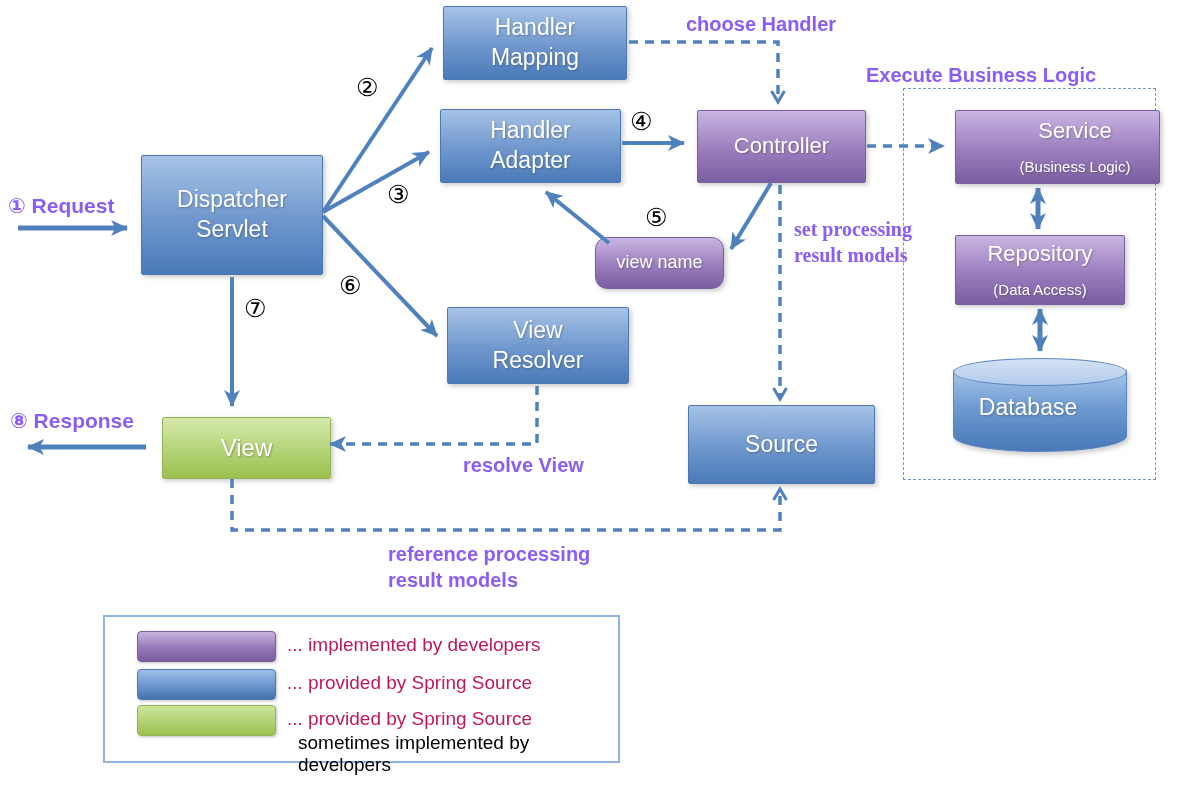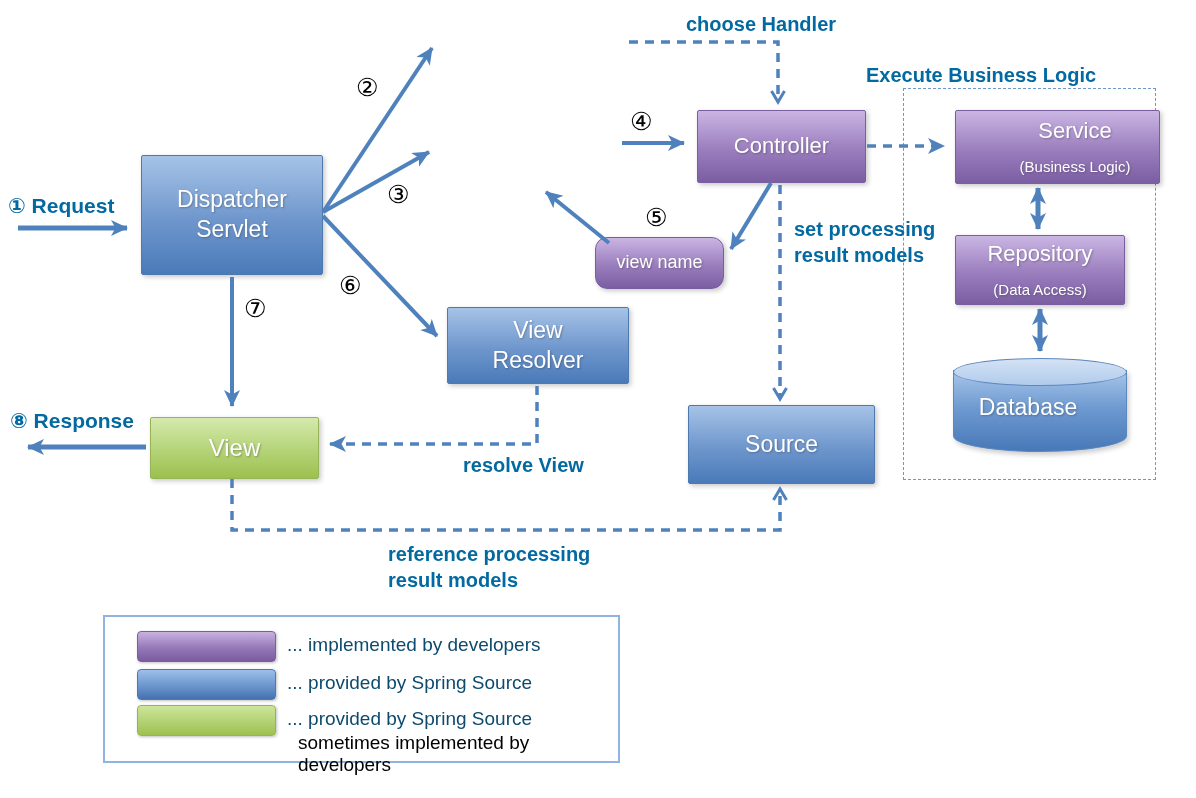--- a/index.html
+++ b/index.html
@@ -17,21 +17,21 @@
   }
   .blue{background:linear-gradient(180deg,#a6c3e7 0%,#6e96cc 55%,#4a7ab9 100%);border:1px solid #4d79af;}
   .purple{background:linear-gradient(180deg,#cab5e3 0%,#9a7dbd 55%,#7b5ea2 100%);border:1px solid #7a5f9e;}
   .green{background:linear-gradient(180deg,#d5e9ad 0%,#b4d377 55%,#9cc04e 100%);border:1px solid #96b457;}
   .b-dispatcher{left:141px;top:155px;width:182px;height:120px;font-size:23px;padding:0 32px;box-sizing:border-box;}
   .b-hmapping{left:443px;top:6px;width:184px;height:74px;font-size:23px;padding:0 30px;box-sizing:border-box;}
   .b-hadapter{left:440px;top:109px;width:181px;height:74px;font-size:23px;padding:0 30px;box-sizing:border-box;}
   .b-controller{left:697px;top:110px;width:167px;height:71px;font-size:22px;}
   .b-viewname{left:595px;top:237px;width:127px;height:50px;font-size:18px;border-radius:12px;}
   .b-vresolver{left:447px;top:307px;width:182px;height:77px;font-size:23px;padding:0 28px;box-sizing:border-box;}
-  .b-view{left:150px;top:417px;width:167px;height:60px;font-size:24px;}
+  .b-view{left:162px;top:417px;width:167px;height:60px;font-size:24px;}
   .b-model{left:688px;top:405px;width:185px;height:77px;font-size:23px;}
   .b-service{left:955px;top:110px;width:168px;height:72px;flex-direction:column;padding-left:35px;}
   .b-repository{left:955px;top:235px;width:168px;height:68px;flex-direction:column;}
   .box .t1{font-size:22px;}
   .box .t2{font-size:15px;margin-top:11px;}
   
   .db{position:absolute;left:953px;top:358px;width:150px;height:94px;}
   .db .body{
     position:absolute;left:0;top:12px;width:172px;height:81px;
     background:linear-gradient(180deg,#a8c6ea 0%,#6d99d0 48%,#4878b8 100%);
@@ -44,55 +44,61 @@
     background:linear-gradient(180deg,#d4e2f4 0%,#b1cbec 100%);
     border:1px solid #5d88bf;
   }
   .db .lbl{
     position:absolute;left:0;top:36px;width:100%;text-align:center;color:#fff;
     font-size:23px;text-shadow:1px 1px 2px rgba(50,50,50,.35);
   }
   
   .exec-box{position:absolute;left:903px;top:88px;width:251px;height:390px;border:1.5px dashed #6f98c8;}
   
-  .ann{position:absolute;color:#0369a1;font-size:20px;font-weight:600;line-height:1.3;}
+  .ann{position:absolute;color:#8b5cf6;font-size:20px;font-weight:600;line-height:1.3;}
   .num{position:absolute;color:#000;font-size:25px;font-weight:400;font-family:"DejaVu Sans","Liberation Sans",sans-serif;}
   .a-request{left:8px;top:192px;font-size:21px;}
   .a-response{left:10px;top:407px;font-size:21px;}
   .a-choose{left:686px;top:11px;}
   .a-exec{left:866px;top:62px;}
-  .a-setproc{left:794px;top:216px;width:160px;}
+  .a-setproc{left:794px;top:216px;width:160px;font-family:Liberation Serif, serif;}
   .a-resolve{left:463px;top:452px;}
   .a-reference{left:388px;top:541px;width:210px;}
   .n2{left:356px;top:73px;}.n3{left:387px;top:180px;}.n4{left:630px;top:107px;}
   .n5{left:645px;top:203px;}.n6{left:339px;top:271px;}.n7{left:244px;top:294px;}
   
   .legend{position:absolute;left:103px;top:615px;width:513px;height:144px;border:2px solid #8eb4e3;background:#fff;}
   .legend .row{position:absolute;left:0;width:100%;height:30px;}
   .legend .sw{position:absolute;left:32px;top:0;width:137px;height:29px;border-radius:4px;box-shadow:1px 1px 3px rgba(0,0,0,.25);}
   .sw-purple{background:linear-gradient(180deg,#c8b2e0 0%,#9578b8 55%,#7a5b9e 100%);border:1px solid #7a5f9e;}
   .sw-blue{background:linear-gradient(180deg,#9cc0ea 0%,#6b95cd 55%,#4472b0 100%);border:1px solid #4d79af;}
   .sw-green{background:linear-gradient(180deg,#cce699 0%,#b2d172 55%,#9dc14f 100%);border:1px solid #96b457;}
-  .legend .lab{position:absolute;left:182px;top:3px;font-size:19px;color:#0c4a6e;}
+  .legend .lab{position:absolute;left:182px;top:3px;font-size:19px;color:#be185d;}
   .legend .sublab{position:absolute;left:193px;top:27px;font-size:19px;color:#000;}
   .r1{top:14px;}.r2{top:52px;}.r3{top:88px;}
   
   #arrows{position:absolute;left:0;top:0;width:1196px;height:798px;pointer-events:none;z-index:5;}
   .box,.db,.exec-box{z-index:2;}
   .ann,.num,.legend{z-index:6;}
 </style>
 </head>
 <body>
 
 <div id="canvas">
 
   <div class="exec-box"></div>
 
   <div class="box blue b-dispatcher">
       <span>Dispatcher Servlet</span>
+    </div>
+  <div class="box blue b-hmapping">
+      <span>Handler Mapping</span>
+    </div>
+  <div class="box blue b-hadapter">
+      <span>Handler Adapter</span>
     </div>
   <div class="box purple b-viewname">
       <span>view name</span>
     </div>
   <div class="box purple b-controller">
       <span>Controller</span>
     </div>
   <div class="box blue b-vresolver">
       <span>View Resolver</span>
     </div>

